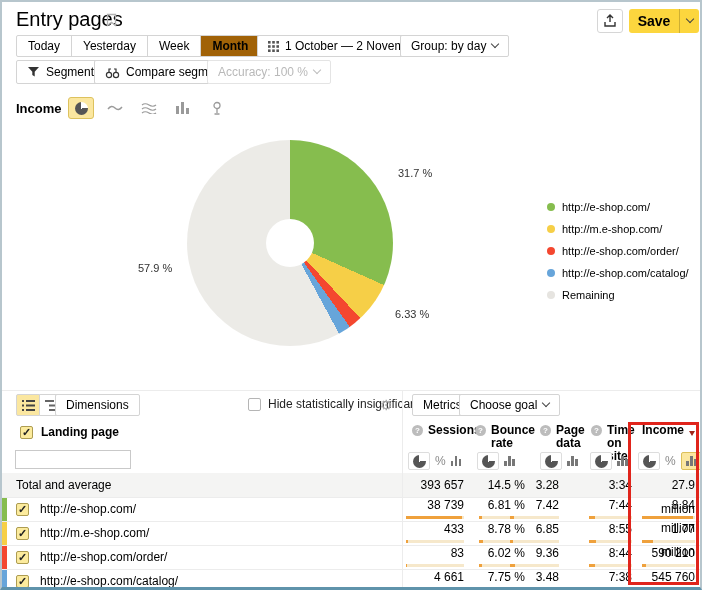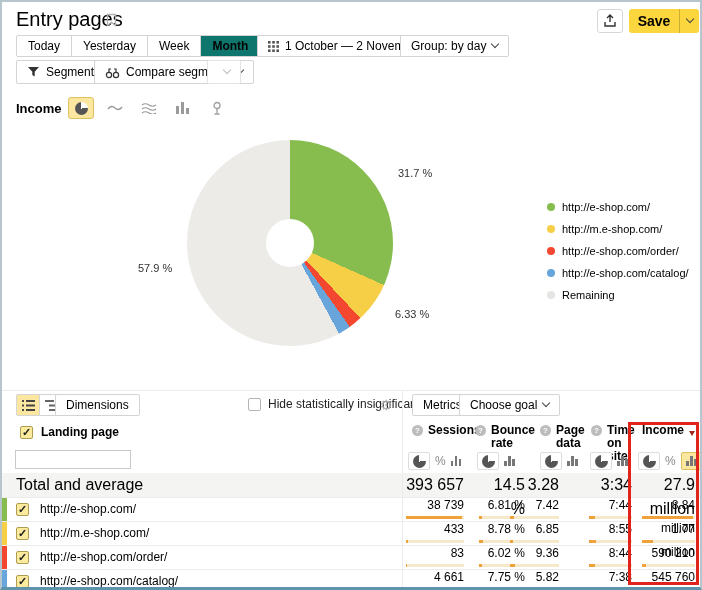--- a/index.html
+++ b/index.html
@@ -21,21 +21,21 @@
   .savebtn .arr{width:20px;border-left:1px solid rgba(0,0,0,.18);display:flex;align-items:center;justify-content:center;}
   .chev{display:inline-block;width:6px;height:6px;border-right:1.4px solid #444;border-bottom:1.4px solid #444;
     transform:rotate(45deg);margin-left:6px;position:relative;top:-2px;}
   .chev.dis{border-color:#bdbdbd;}
   
   .ptabs{position:absolute;left:14px;top:33px;display:flex;}
   .ptab{height:22px;line-height:20px;padding:0 11px;font-size:12px;border:1px solid #d4d4d4;
     background:#fff;margin-left:-1px;cursor:pointer;}
   .ptab:first-child{margin-left:0;border-radius:2px 0 0 2px;}
   .ptab:last-child{border-radius:0 2px 2px 0;}
-  .ptab.sel{background:#0f766e;font-weight:700;}
+  .ptab.sel{background:#a16207;font-weight:700;}
   .btn{position:absolute;height:22px;line-height:20px;padding:0 10px;font-size:12px;border:1px solid #d4d4d4;
     border-radius:2px;background:#fff;display:flex;align-items:center;cursor:pointer;white-space:nowrap;}
   .btn .ic{margin-right:6px;display:inline-flex;}
   .btn.dis{color:#b9b9b9;border-color:#e4e4e4;cursor:default;}
   .r2{top:58px;height:24px;line-height:22px;}
   
   .metric-label{position:absolute;left:14px;top:99px;font-size:13px;font-weight:700;}
   .ctypes{position:absolute;left:66px;top:95px;display:flex;align-items:center;gap:8px;}
   .ct-btn{width:26px;height:22px;border-radius:3px;display:flex;align-items:center;justify-content:center;cursor:pointer;}
   .ct-btn.sel{background:#fbe7a0;border:1px solid #ddc25e;}
@@ -74,21 +74,21 @@
     line-height:11px;text-align:center;margin-right:5px;flex:none;margin-top:1px;}
   .sort-tri{display:inline-block;width:0;height:0;border-left:3.5px solid transparent;
     border-right:3.5px solid transparent;border-top:5px solid #a0251a;margin-left:5px;position:relative;top:7px;}
   .icogrp{position:absolute;top:61px;display:flex;align-items:center;gap:5px;}
   .icobox{width:22px;height:18px;border:1px solid #ddd;border-radius:2px;display:flex;align-items:center;justify-content:center;cursor:pointer;background:#fff;}
   .icobox.sel{background:#fbe7a0;border-color:#dcc05a;}
   .mpct{color:#8a8a8a;font-size:12px;cursor:pointer;}
   .mbars{display:inline-flex;align-items:flex-end;gap:1.5px;height:10px;cursor:pointer;}
   .mbars i{display:block;width:2.5px;background:#777;}
   .mbars i:nth-child(1){height:5px;}.mbars i:nth-child(2){height:10px;}.mbars i:nth-child(3){height:7px;}
-  .totrow{position:absolute;left:0;right:0;top:82px;height:24px;background:#f4f4f3;font-size:16px;line-height:24px;}
+  .totrow{position:absolute;left:0;right:0;top:82px;height:24px;background:#f4f4f3;font-size:12px;line-height:24px;}
   .totrow .tlabel{position:absolute;left:14px;}
   .rows{position:absolute;left:0;right:0;top:106px;}
   .trow{position:relative;height:24px;border-top:1px solid #ececec;font-size:12px;line-height:23px;}
   .strip{position:absolute;left:0;top:0;bottom:0;width:5px;}
   .rowchk{position:absolute;left:14px;top:5px;}
   .rurl{position:absolute;left:38px;cursor:pointer;}
   .cell{position:absolute;top:0;height:24px;text-align:right;}
   .c0{left:404px;width:58px;}.c1{left:477px;width:46px;}.c2{left:508px;width:49px;}
   .c3{left:587px;width:43px;}.c4{left:640px;width:53px;}
   .cell .v{position:absolute;right:0;top:-4px;}
@@ -169,20 +169,21 @@
       <svg width="15" height="13" viewBox="0 0 15 13" fill="none" stroke="#333" stroke-width="1.2">
           <circle cx="4" cy="9" r="2.6"></circle>
           <circle cx="11" cy="9" r="2.6"></circle>
           <path d="M4 6.4 V3 h2 M11 6.4 V3 h-2"></path>
         </svg>
     </span>
     <span>Compare segments</span>
       <i class="chev"></i>
   </div>
   <div class="btn r2 dis" style="left:205px;">
+    <span>Accuracy: 100 %</span>
       <i class="chev dis"></i>
   </div>
 
   <div class="metric-label">Income</div>
   <div class="ctypes">
     <div class="ct-btn sel">
         <span class="mpie"></span>
       </div>
     <div class="ct-btn">
       <svg width="16" height="10" viewBox="0 0 16 10">
@@ -499,21 +500,21 @@
               <i style="width: 11%;"></i>
             </span>
           </span>
         <span class="cell c1">
             <span class="v">7.75 %</span>
             <span class="bar">
               <i style="width: 8%;"></i>
             </span>
           </span>
         <span class="cell c2">
-            <span class="v">5.82</span>
+            <span class="v">3.48</span>
             <span class="bar">
               <i style="width: 6%;"></i>
             </span>
           </span>
         <span class="cell c3">
             <span class="v">7:38</span>
             <span class="bar">
               <i style="width: 11%;"></i>
             </span>
           </span>

